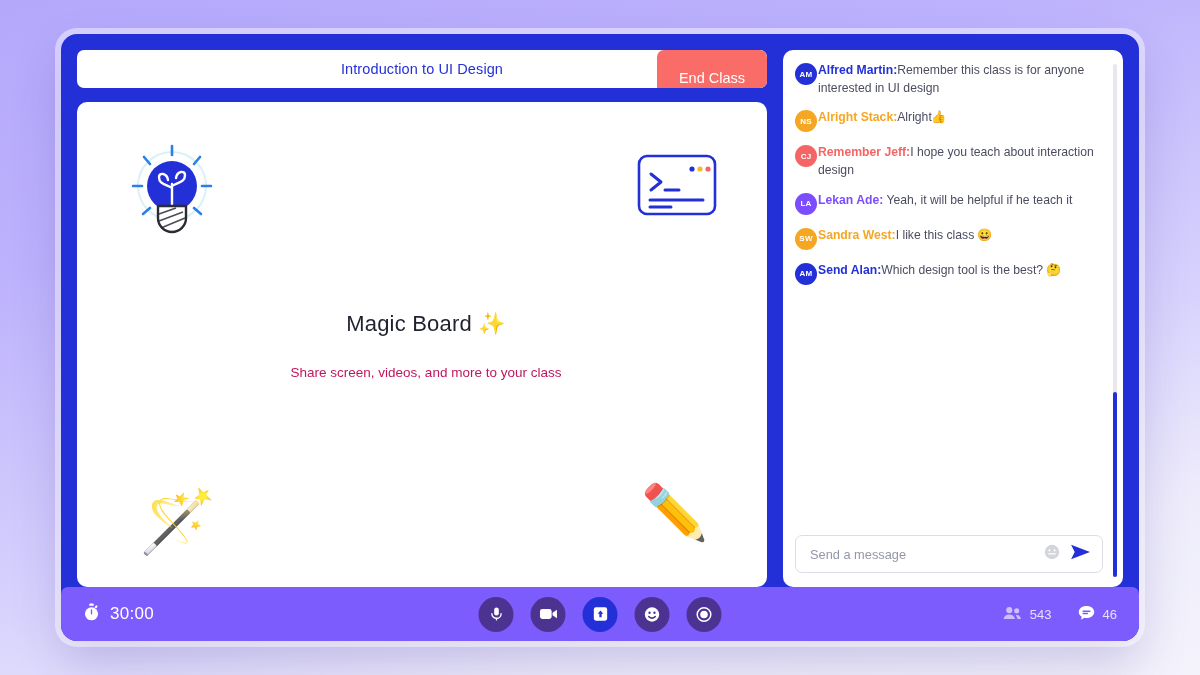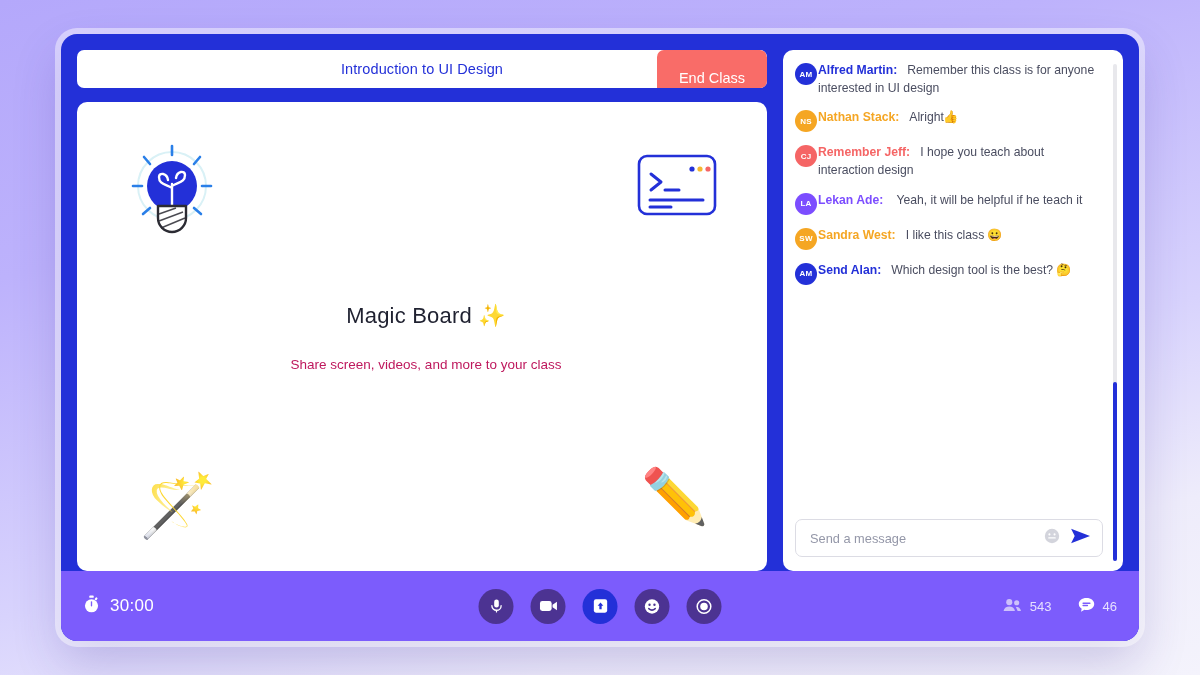--- a/index.html
+++ b/index.html
@@ -191,21 +191,21 @@
     font-weight: 700;
     display: flex; align-items: center; justify-content: center;
     letter-spacing: 0.2px;
     margin-top: 1px;
   }
   .msg-body {
     font-size: 12.2px;
     line-height: 1.45;
     color: #4a4d60;
   }
-  .msg-name { font-weight: 700; margin-right: 10px; }
+  .msg-name { font-weight: 700; margin-right: 0; }
 
   .scrollbar-track {
     position: absolute;
     right: 6px; top: 14px; bottom: 10px;
     width: 4px;
     background: #e8e8ec;
     border-radius: 2px;
   }
   .scrollbar-thumb {
     position: absolute;
@@ -233,27 +233,28 @@
     outline: none;
     font-size: 12.8px;
     color: #4a4d60;
     font-family: "Liberation Sans", sans-serif;
     background: transparent;
   }
   .chat-input input::placeholder { color: #9497a8; }
 
   
   .bottom-bar {
-    height: 70px;
+    height: 54px;
     flex: none;
     background: #7c5cfc;
     display: flex;
     align-items: center;
     padding: 0 22px;
     position: relative;
+    border-radius: 7px;
   }
   .timer {
     display: flex; align-items: center; gap: 10px;
     color: #ffffff; font-size: 17px; letter-spacing: 0.3px;
   }
   .ctrl-group {
     position: absolute;
     left: 50%;
     transform: translateX(-50%);
     display: flex;
@@ -477,21 +478,21 @@
             <div class="msg">
               <div class="avatar" style="background:#2330d8">AM</div>
               <div class="msg-body">
                 <span class="msg-name" style="color:#2330d8">Alfred Martin:</span><span>Remember this class is for anyone interested in UI design</span>
               </div>
             </div>
 
             <div class="msg">
               <div class="avatar" style="background:#f5a623">NS</div>
               <div class="msg-body">
-                <span class="msg-name" style="color:#f5a623">Nathan Stack:</span><span>Alright👍</span>
+                <span class="msg-name" style="color:#f5a623">Alright Stack:</span><span>Alright👍</span>
               </div>
             </div>
 
             <div class="msg">
               <div class="avatar" style="background:#f56565">CJ</div>
               <div class="msg-body">
                 <span class="msg-name" style="color:#f56565">Remember Jeff:</span><span>I hope you teach about interaction design</span>
               </div>
             </div>
 

